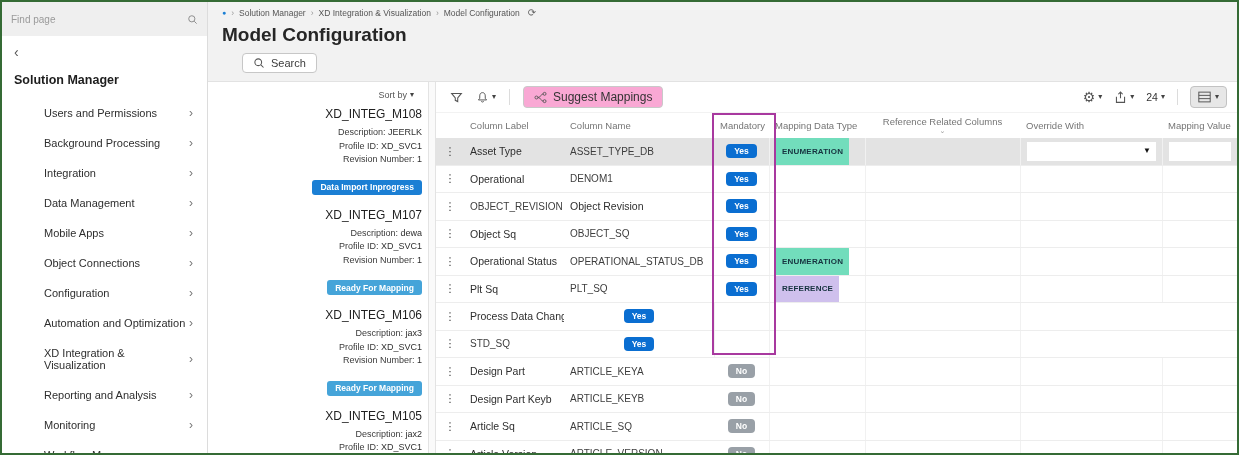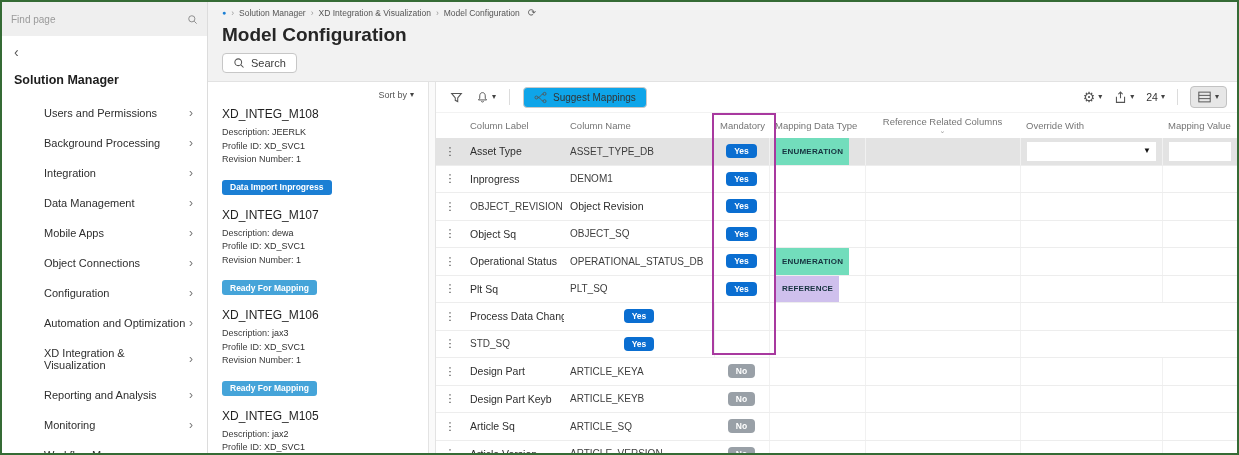--- a/index.html
+++ b/index.html
@@ -18,42 +18,42 @@
 
   
   .main{flex:1;display:flex;flex-direction:column;min-width:0;}
   .pagehead{background:#f2f2f2;border-bottom:1px solid #e2e2e2;padding:5px 0 8px 14px;}
   .crumbs{display:flex;align-items:center;gap:5px;font-size:8.5px;color:#555;}
   .crumb-dot{color:#1b7fd4;font-size:7px;}
   .crumb-sep{color:#999;}
   .crumb-item{cursor:pointer;}
   .refresh{color:#666;font-size:10px;margin-left:3px;cursor:pointer;}
   .page-title{font-size:19px;font-weight:bold;color:#262626;margin:6px 0 7px;}
-  .search-btn{display:inline-flex;align-items:center;gap:6px;background:#fff;border:1px solid #c7c7c7;border-radius:4px;padding:3px 10px;font-size:11px;color:#3c3c3c;cursor:pointer;font-family:inherit;}
+  .search-btn{display:inline-flex;align-items:center;gap:6px;background:#fff;border:1px solid #c7c7c7;border-radius:4px;padding:3px 10px;font-size:11px;color:#3c3c3c;cursor:pointer;font-family:inherit;margin-left:20px;}
   .content{flex:1;display:flex;min-height:0;}
 
   
-  .model-panel{width:220px;min-width:220px;padding:0 6px 0 14px;box-sizing:border-box;overflow:hidden;}
+  .model-panel{width:220px;min-width:220px;padding:0 6px 0 14px;box-sizing:border-box;overflow:hidden;text-align:right;}
   .sortbar{display:flex;justify-content:flex-end;align-items:center;gap:3px;padding:8px 8px 7px 0;font-size:9px;color:#555;cursor:pointer;}
   .model-card{margin-bottom:13px;cursor:pointer;}
   .model-name{font-size:12px;color:#1f1f1f;margin-bottom:5px;}
   .model-line{font-size:9px;color:#2f2f2f;line-height:1.5;}
   .model-line .k{color:#3a3a3a;}
   .model-status{display:inline-block;margin-top:13px;color:#fff;font-size:8.5px;font-weight:bold;padding:2.5px 8px;border-radius:3px;}
   .gutter{width:6px;min-width:6px;border-left:1px solid #e3e3e3;border-right:1px solid #e3e3e3;background:#fafafa;cursor:pointer;}
 
   
   .table-panel{flex:1;display:flex;flex-direction:column;min-width:0;}
   .toolbar{height:30px;min-height:30px;display:flex;align-items:center;padding:0 10px 0 14px;gap:13px;border-bottom:1px solid #f2f2f2;}
   .tb-right{margin-left:auto;display:flex;align-items:center;gap:12px;}
   .icon-btn{display:inline-flex;align-items:center;gap:3px;cursor:pointer;color:#555;}
   .gear{font-size:14px;color:#555;line-height:1;}
   .caret{font-size:8px;color:#444;line-height:1;}
   .vdiv{width:1px;height:16px;background:#dcdcdc;}
-  .suggest-btn{display:inline-flex;align-items:center;gap:6px;border:1px solid #c9c9c9;border-radius:4px;background:#0ea5e9;padding:3px 10px;font-size:10px;color:#333;cursor:pointer;font-family:inherit;}
+  .suggest-btn{display:inline-flex;align-items:center;gap:6px;border:1px solid #c9c9c9;border-radius:4px;background:#f9a8d4;padding:3px 10px;font-size:12px;color:#333;cursor:pointer;font-family:inherit;}
   .count{font-size:10.5px;color:#333;}
   .view-btn{display:inline-flex;align-items:center;gap:4px;border:1px solid #c2c2c2;border-radius:4px;background:#e7e7e7;padding:4px 7px;cursor:pointer;}
 
   .grid-area{position:relative;flex:1;overflow:hidden;}
   .gridhead,.trow{display:grid;grid-template-columns:28px 100px 150px 55px 96px 155px 142px 1fr;align-items:center;}
   .gridhead{height:25px;font-size:9.5px;color:#757575;}
   .hc{padding:0 6px;white-space:nowrap;overflow:hidden;}
   .hc-mand{text-align:left;}
   .hc-ref{display:flex;flex-direction:column;align-items:center;line-height:1;}
   .hc-ref .hcaret{font-size:7px;color:#999;margin-top:1px;}
@@ -283,21 +283,21 @@
                   </div>
                 </div>
                 <div class="c c-val">
                   <div class="val-input"></div>
                 </div>
               </div>
               <div class="trow">
                 <div class="c c-menu">
                   <span class="kebab">⋮</span>
                 </div>
-                <div class="c c-label">Inprogress</div>
+                <div class="c c-label">Operational</div>
                 <div class="c c-name">DENOM1</div>
                 <div class="c c-mand">
                   <span class="badge" style="background: rgb(10, 110, 209);">Yes</span>
                 </div>
                 <div class="c c-type"></div>
                 <div class="c c-ref"></div>
                 <div class="c c-ovr"></div>
                 <div class="c c-val"></div>
               </div>
               <div class="trow">

